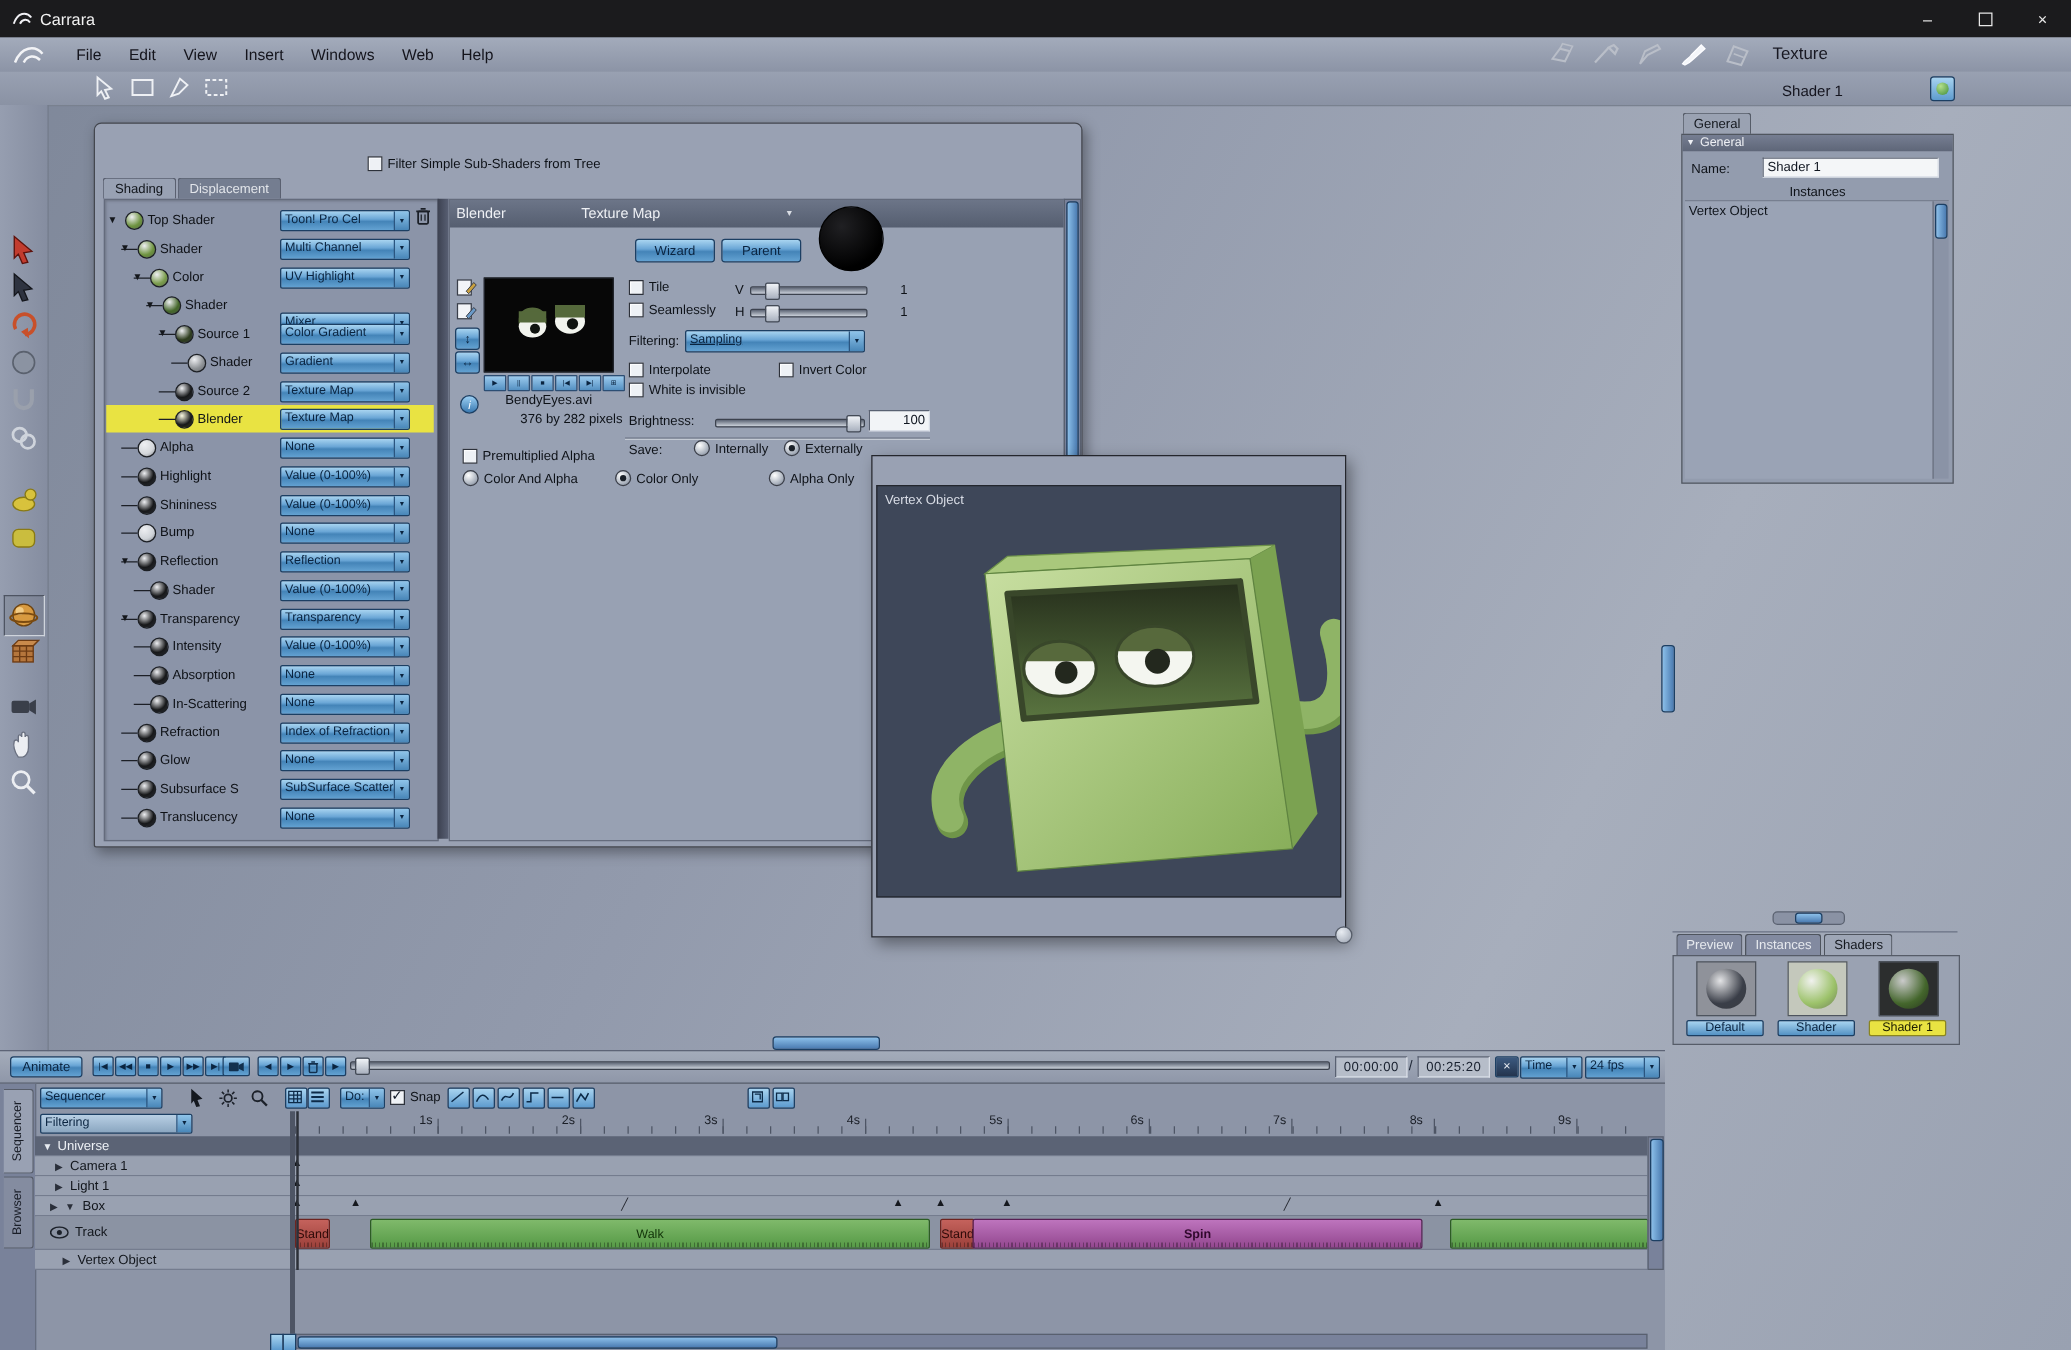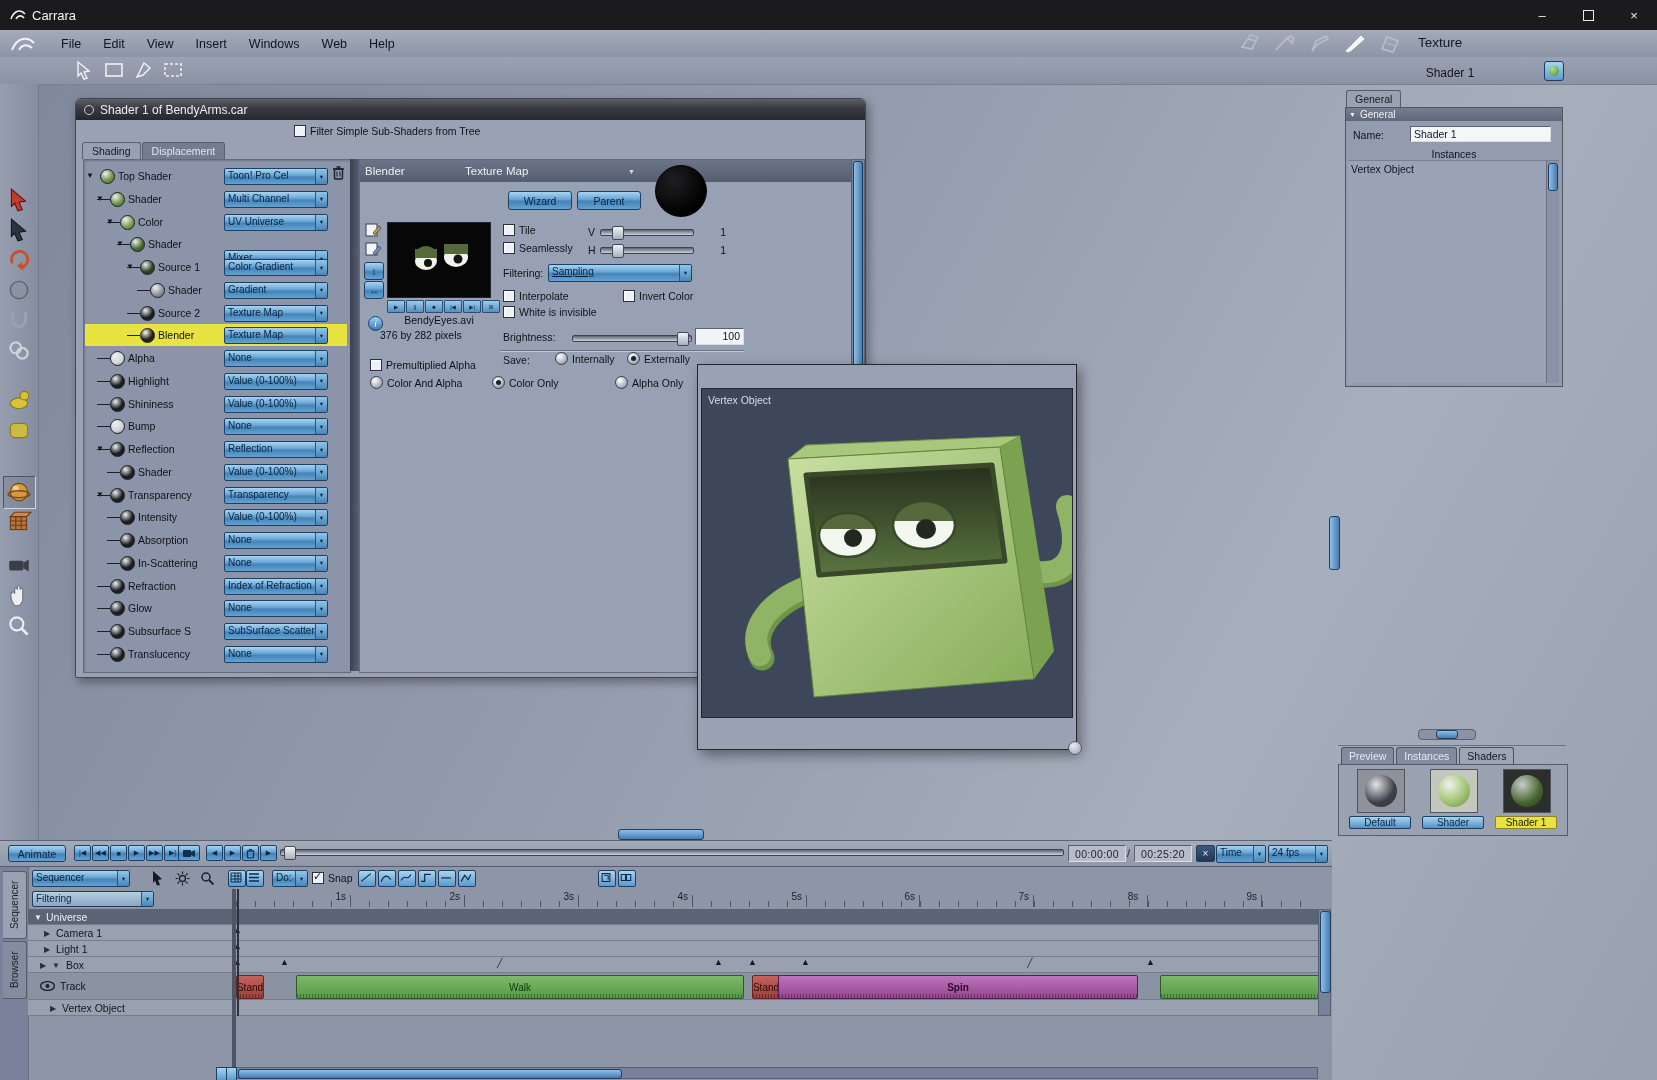--- a/index.html
+++ b/index.html
@@ -70,21 +70,21 @@
   .dp-title{margin-left:5px}
   .dp-type{position:absolute;left:105px}
   .dp-collapse{position:absolute;left:268px;font-size:7px;color:#d9dde4}
   .dp-circle{position:absolute;left:295px;top:5px;width:50px;height:50px;border-radius:50%;background:radial-gradient(circle at 35% 30%,#202023,#000 70%);border:1px solid #000}
   .strip-btn{position:absolute;left:4px;width:18px;height:16px}
   .tex-preview{position:absolute;left:27px;top:62px;width:102px;height:74px;background:#050505;border:1px solid #20242c}
   .mini-tp{position:absolute;left:27px;top:140px;display:flex;gap:1px}
   .mini-btn{width:16px;height:11px;border:1px solid #2c4e74;border-radius:1px;background:linear-gradient(#9ccbee,#5490c2);font-size:5.5px;color:#0a2440;display:flex;align-items:center;justify-content:center}
   .info-i{position:absolute;left:8px;top:156px;width:13px;height:13px;border-radius:50%;background:linear-gradient(#9cd0f4,#3878b0);border:1px solid #1c3f63;color:#fff;font-size:9px;display:flex;align-items:center;justify-content:center;font-style:italic}
   .file-name{position:absolute;left:20px;top:154px;width:118px;text-align:center;font-size:10.5px;color:#0c1016}
-  .file-dims{position:absolute;left:20px;top:169px;width:118px;text-align:left;font-size:10.5px;color:#0c1016}
+  .file-dims{position:absolute;left:20px;top:169px;width:118px;text-align:right;font-size:10.5px;color:#0c1016}
   .flabel{position:absolute;font-size:10.5px;color:#0e1218;white-space:nowrap}
   .val-box{position:absolute;width:44px;height:14px;background:#f2f4f7;border:1px solid;border-color:#596172 #d8dde6 #d8dde6 #596172;font-size:10.5px;color:#101620;text-align:right;padding:1px 3px 0 0}
   .sep-line{position:absolute;border-top:1px solid #687182;border-bottom:1px solid #c4cad4}
   .detail-scrollbar{position:absolute;left:775px;top:60px;width:12px;height:512px;background:#79829b;border:1px solid #59606f}
 
   
   .preview-window{position:absolute;left:697px;top:364px;width:378px;height:384px;background:#99a1b3;border:1px solid #24262c;box-shadow:4px 5px 12px rgba(0,0,0,.4)}
   .pv-titlebar{position:absolute;left:0;top:0;right:0;height:21px;background:linear-gradient(#53545c,#34353c 50%,#26272d);border-top:2px solid #d6d23e;display:flex;align-items:center;color:#f2f3f6;font-size:12.5px}
   .pv-titlebar span{margin-left:22px}
   .pv-content{position:absolute;left:3px;top:23px;width:370px;height:328px;background:#3e4759;border:1px solid #23262e}
@@ -266,24 +266,20 @@
   <svg class="lt-icon" style="top:499px" viewBox="0 0 24 24">
       <path d="M8,21 C5,17 4,12 5,9 C6,8 8,8 8,10 L8,6 C8,4 10,4 10.5,6 L10.5,4 C10.5,2 13,2 13,4 L13,6 C13.5,4.5 15.5,4.5 15.5,6.5 L15.5,14 C15.5,18 13,21 11,21 Z" fill="#eceef2" stroke="#6a7080" stroke-width="1"></path>
     </svg>
   <svg class="lt-icon" style="top:529px" viewBox="0 0 24 24">
       <circle cx="10" cy="10" r="6" fill="none" stroke="#eceef2" stroke-width="2"></circle>
       <path d="M14.5,14.5 L20,20" stroke="#eceef2" stroke-width="2.4"></path>
     </svg>
 </div>
 
 <div class="shader-window">
-  <div class="sw-titlebar">
-    <span class="sw-circle"></span>
-    <span>Shader 1 of BendyArms.car</span>
-  </div>
   <label class="cb-item" style="left:218px;top:26px">
     <span class="checkbox"></span>
     <span>Filter Simple Sub-Shaders from Tree</span>
   </label>
   <div class="sw-tabs" id="shader-tabs">
       <div class="sw-tab active">Shading</div>
       <div class="sw-tab">Displacement</div>
     </div>
 
   <div class="tree-panel" id="tree-rows">
@@ -310,21 +306,21 @@
           <div class="dd-lbl">Multi Channel</div>
           <div class="dd-arr">▼</div>
         </div>
       </div>
       <div class="tree-row" style="top: 50.5px;">
         <div class="conn" style="left: 22px;"></div>
         <div class="expander" style="left: 21px;">▼</div>
         <div class="dot" style="left: 35px; background: radial-gradient(circle at 35% 28%, rgba(255, 255, 255, 0.85), rgb(122, 156, 76) 58%, rgba(0, 0, 0, 0.55) 140%);"></div>
         <div class="tlabel" style="left: 53px;">Color</div>
         <div class="dd" style="left: 139px; top: 3px; width: 102px;">
-          <div class="dd-lbl">UV Universe</div>
+          <div class="dd-lbl">UV Highlight</div>
           <div class="dd-arr">▼</div>
         </div>
       </div>
       <div class="tree-row" style="top: 73.25px;">
         <div class="conn" style="left: 32px;"></div>
         <div class="expander" style="left: 31px;">▼</div>
         <div class="dot" style="left: 45px; background: radial-gradient(circle at 35% 28%, rgba(255, 255, 255, 0.85), rgb(70, 104, 44) 58%, rgba(0, 0, 0, 0.55) 140%);"></div>
         <div class="tlabel" style="left: 63px;">Shader</div>
         <div class="dd" style="left: 139px; top: 17px; width: 102px; gap: 15px;">
           <div class="dd-lbl">Mixer</div>

